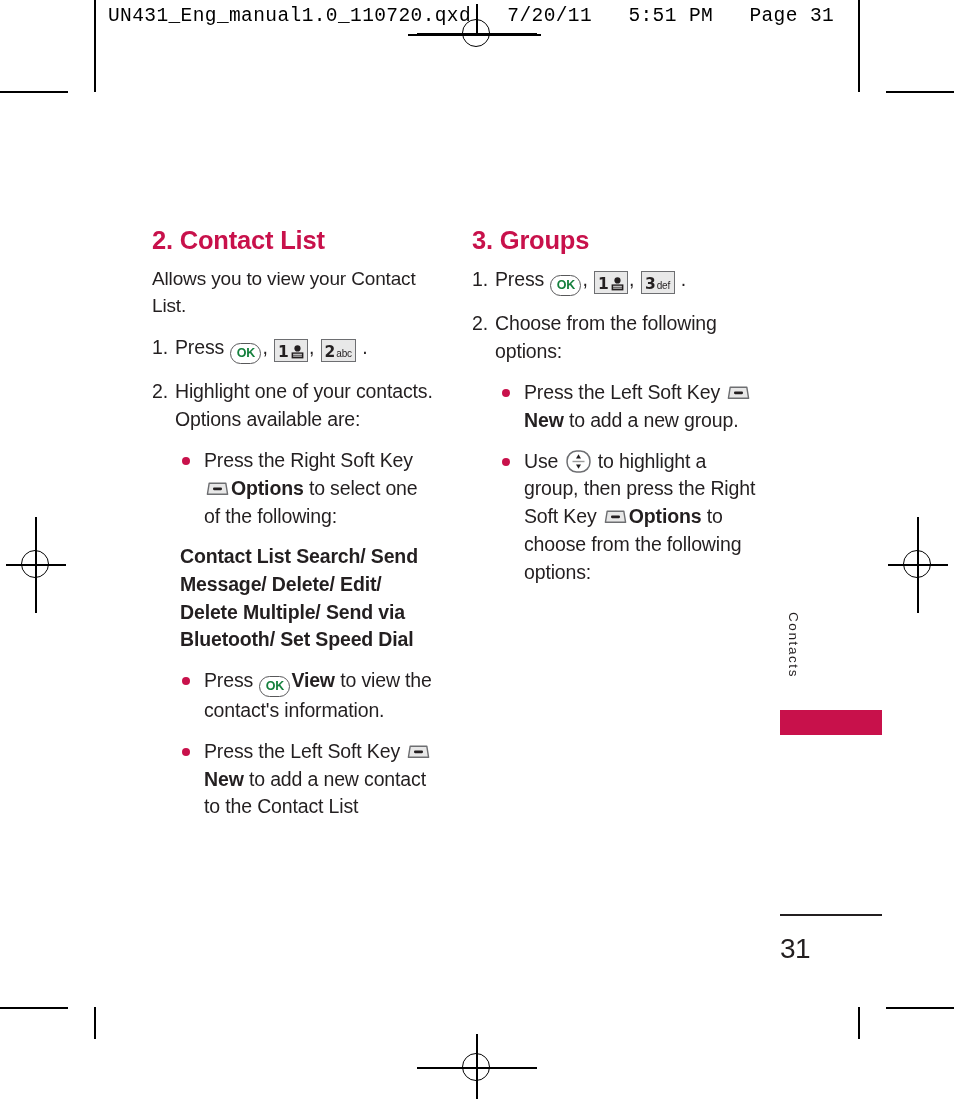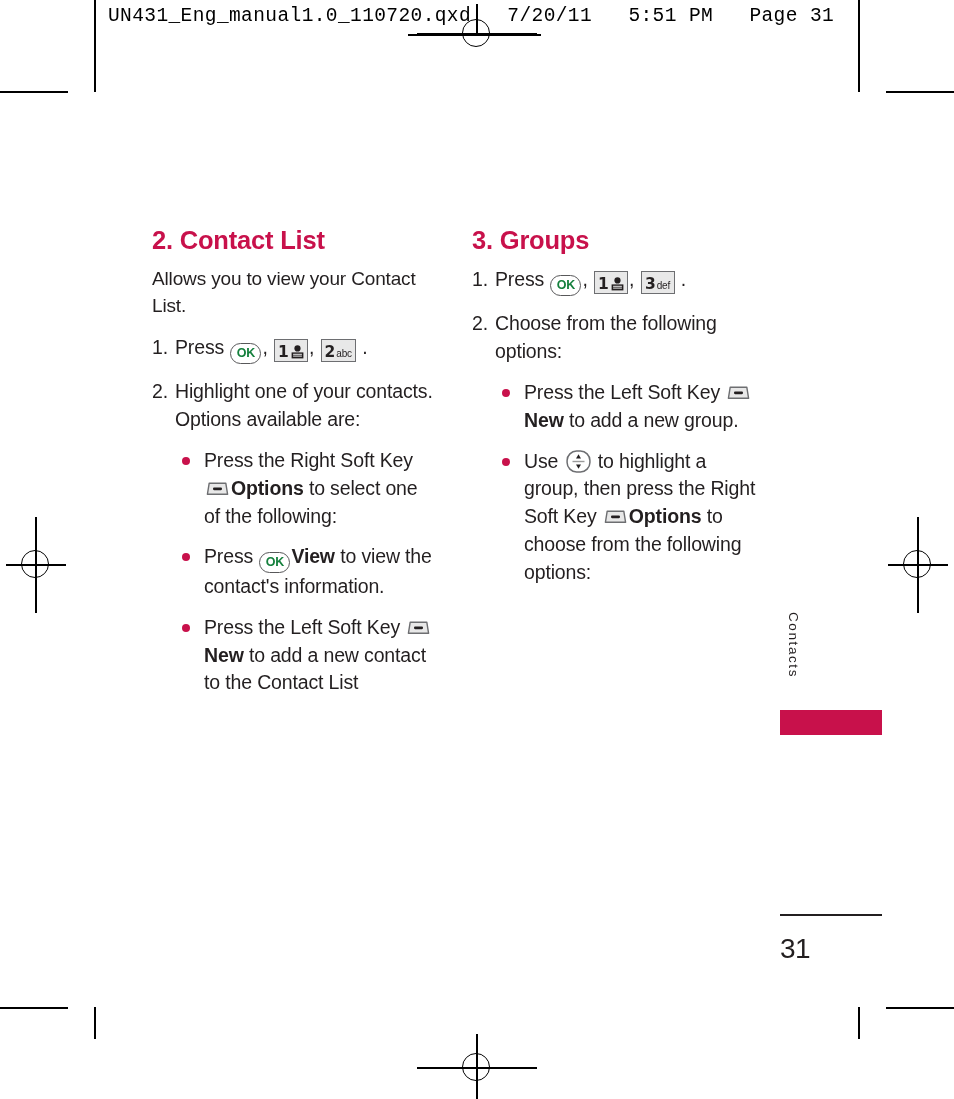--- a/index.html
+++ b/index.html
@@ -327,20 +327,21 @@
 
       <div class="bullet">
         <span class="dot"></span><span>Press the Right Soft Key</span>
         <svg class="key key-soft" viewBox="0 0 23 16">
             <path d="M3.2 2.2 L19.8 2.2 L21.6 13.3 L1.4 13.3 Z" fill="#e8e8e8" stroke="#6d6e71" stroke-width="1.4" stroke-linejoin="round"></path>
             <rect x="7" y="6.6" width="9" height="2.6" rx="1.1" fill="#231f20"></rect>
           </svg><b>Options</b>
         <span>to select one of the following:</span>
       </div>
 
+      <div class="indent-block" style="padding-left:0;">Contact List Search/ Send Message/ Delete/ Edit/ Delete Multiple/ Send via Bluetooth/ Set Speed Dial</div>
 
       <div class="bullet">
         <span class="dot"></span><span>Press</span>
         <span class="key key-ok">OK</span><b>View</b>
         <span>to view the contact's information.</span>
       </div>
 
       <div class="bullet">
         <span class="dot"></span><span>Press the Left Soft Key</span>
         <svg class="key key-soft" viewBox="0 0 23 16">

